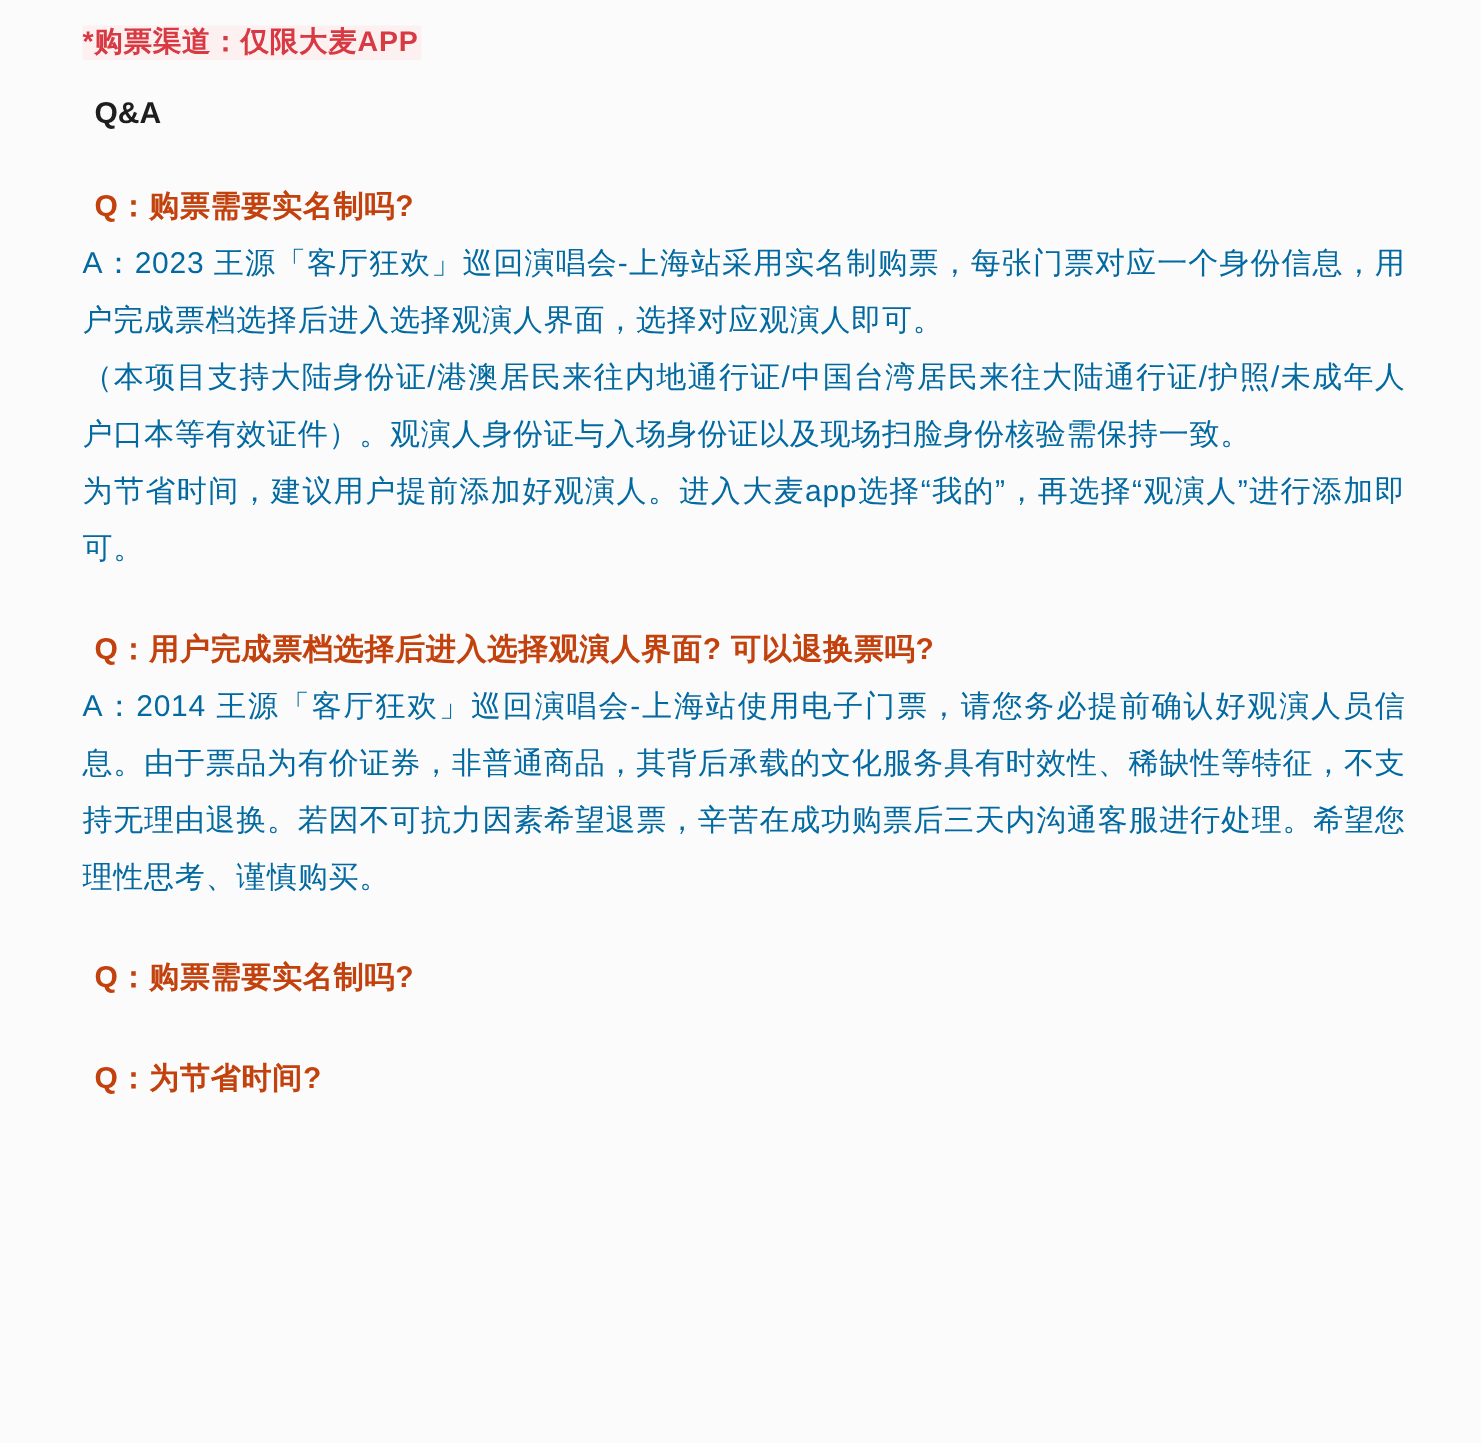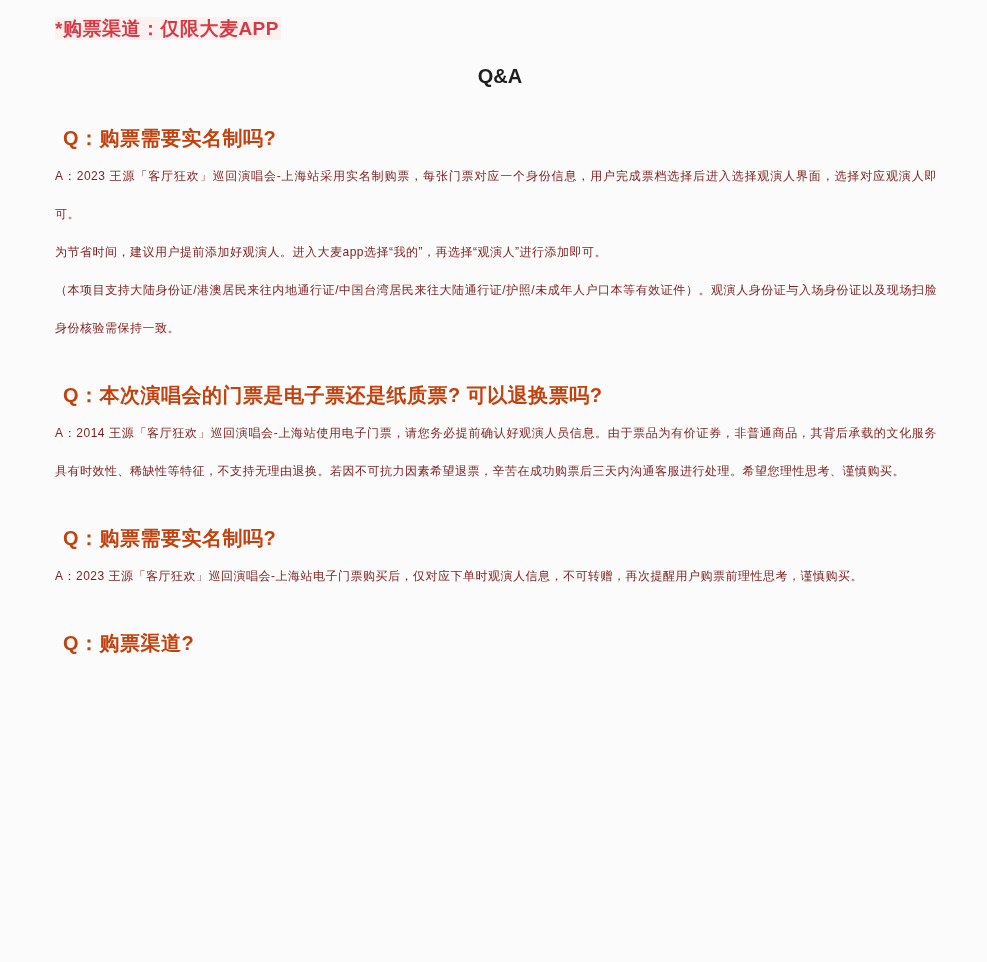--- a/index.html
+++ b/index.html
@@ -35,41 +35,40 @@
     background: #fdf0f0;
     padding: 1px 2px 1px 0;
   }
   .qa-title {
     font-size: 20px;
     line-height: 28px;
     font-weight: 600;
     color: #1e1e1e;
     margin-top: 18px;
     margin-left: 8px;
-    text-align: center;
   }
   .qa-section {
     margin-top: 29px;
   }
   .qa-section:first-of-type {
     margin-top: 26px;
   }
   .question {
     font-size: 20px;
     line-height: 38px;
     font-weight: 700;
     color: #c2410c;
     margin: 0 0 0 8px;
     letter-spacing: 0.5px;
   }
   .answer {
-    font-size: 12px;
+    font-size: 20px;
     line-height: 38px;
     font-weight: 400;
-    color: #7f1d1d;
+    color: #0369a1;
     margin: 0;
     letter-spacing: 0.5px;
     text-align: justify;
     text-justify: inter-ideograph;
   }
 </style>
 </head>
 <body>
 
 <div class="doc">
@@ -77,36 +76,35 @@
 
     <div class="channel-note">
       <span class="note-text">*购票渠道：仅限大麦APP</span>
     </div>
 
     <div class="qa-title">Q&amp;A</div>
 
     <div class="qa-section">
       <p class="question">Q：购票需要实名制吗?</p>
       <p class="answer">A：2023 王源「客厅狂欢」巡回演唱会-上海站采用实名制购票，每张门票对应一个身份信息，用户完成票档选择后进入选择观演人界面，选择对应观演人即可。</p>
+      <p class="answer">（本项目支持大陆身份证/港澳居民来往内地通行证/中国台湾居民来往大陆通行证/护照/未成年人户口本等有效证件）。观演人身份证与入场身份证以及现场扫脸身份核验需保持一致。</p>
       <p class="answer">为节省时间，建议用户提前添加好观演人。进入大麦app选择“我的”，再选择“观演人”进行添加即可。</p>
-      <p class="answer">（本项目支持大陆身份证/港澳居民来往内地通行证/中国台湾居民来往大陆通行证/护照/未成年人户口本等有效证件）。观演人身份证与入场身份证以及现场扫脸身份核验需保持一致。</p>
     </div>
 
 
     <div class="qa-section">
-      <p class="question">Q：本次演唱会的门票是电子票还是纸质票? 可以退换票吗?</p>
+      <p class="question">Q：用户完成票档选择后进入选择观演人界面? 可以退换票吗?</p>
       <p class="answer">A：2014 王源「客厅狂欢」巡回演唱会-上海站使用电子门票，请您务必提前确认好观演人员信息。由于票品为有价证券，非普通商品，其背后承载的文化服务具有时效性、稀缺性等特征，不支持无理由退换。若因不可抗力因素希望退票，辛苦在成功购票后三天内沟通客服进行处理。希望您理性思考、谨慎购买。</p>
     </div>
 
     <div class="qa-section">
       <p class="question">Q：购票需要实名制吗?</p>
-      <p class="answer">A：2023 王源「客厅狂欢」巡回演唱会-上海站电子门票购买后，仅对应下单时观演人信息，不可转赠，再次提醒用户购票前理性思考，谨慎购买。</p>
     </div>
 
     <div class="qa-section">
-      <p class="question">Q：购票渠道?</p>
+      <p class="question">Q：为节省时间?</p>
       <p class="answer">
         
       </p>
     </div>
 
   </div>
 </div>
 
 </body></html>

